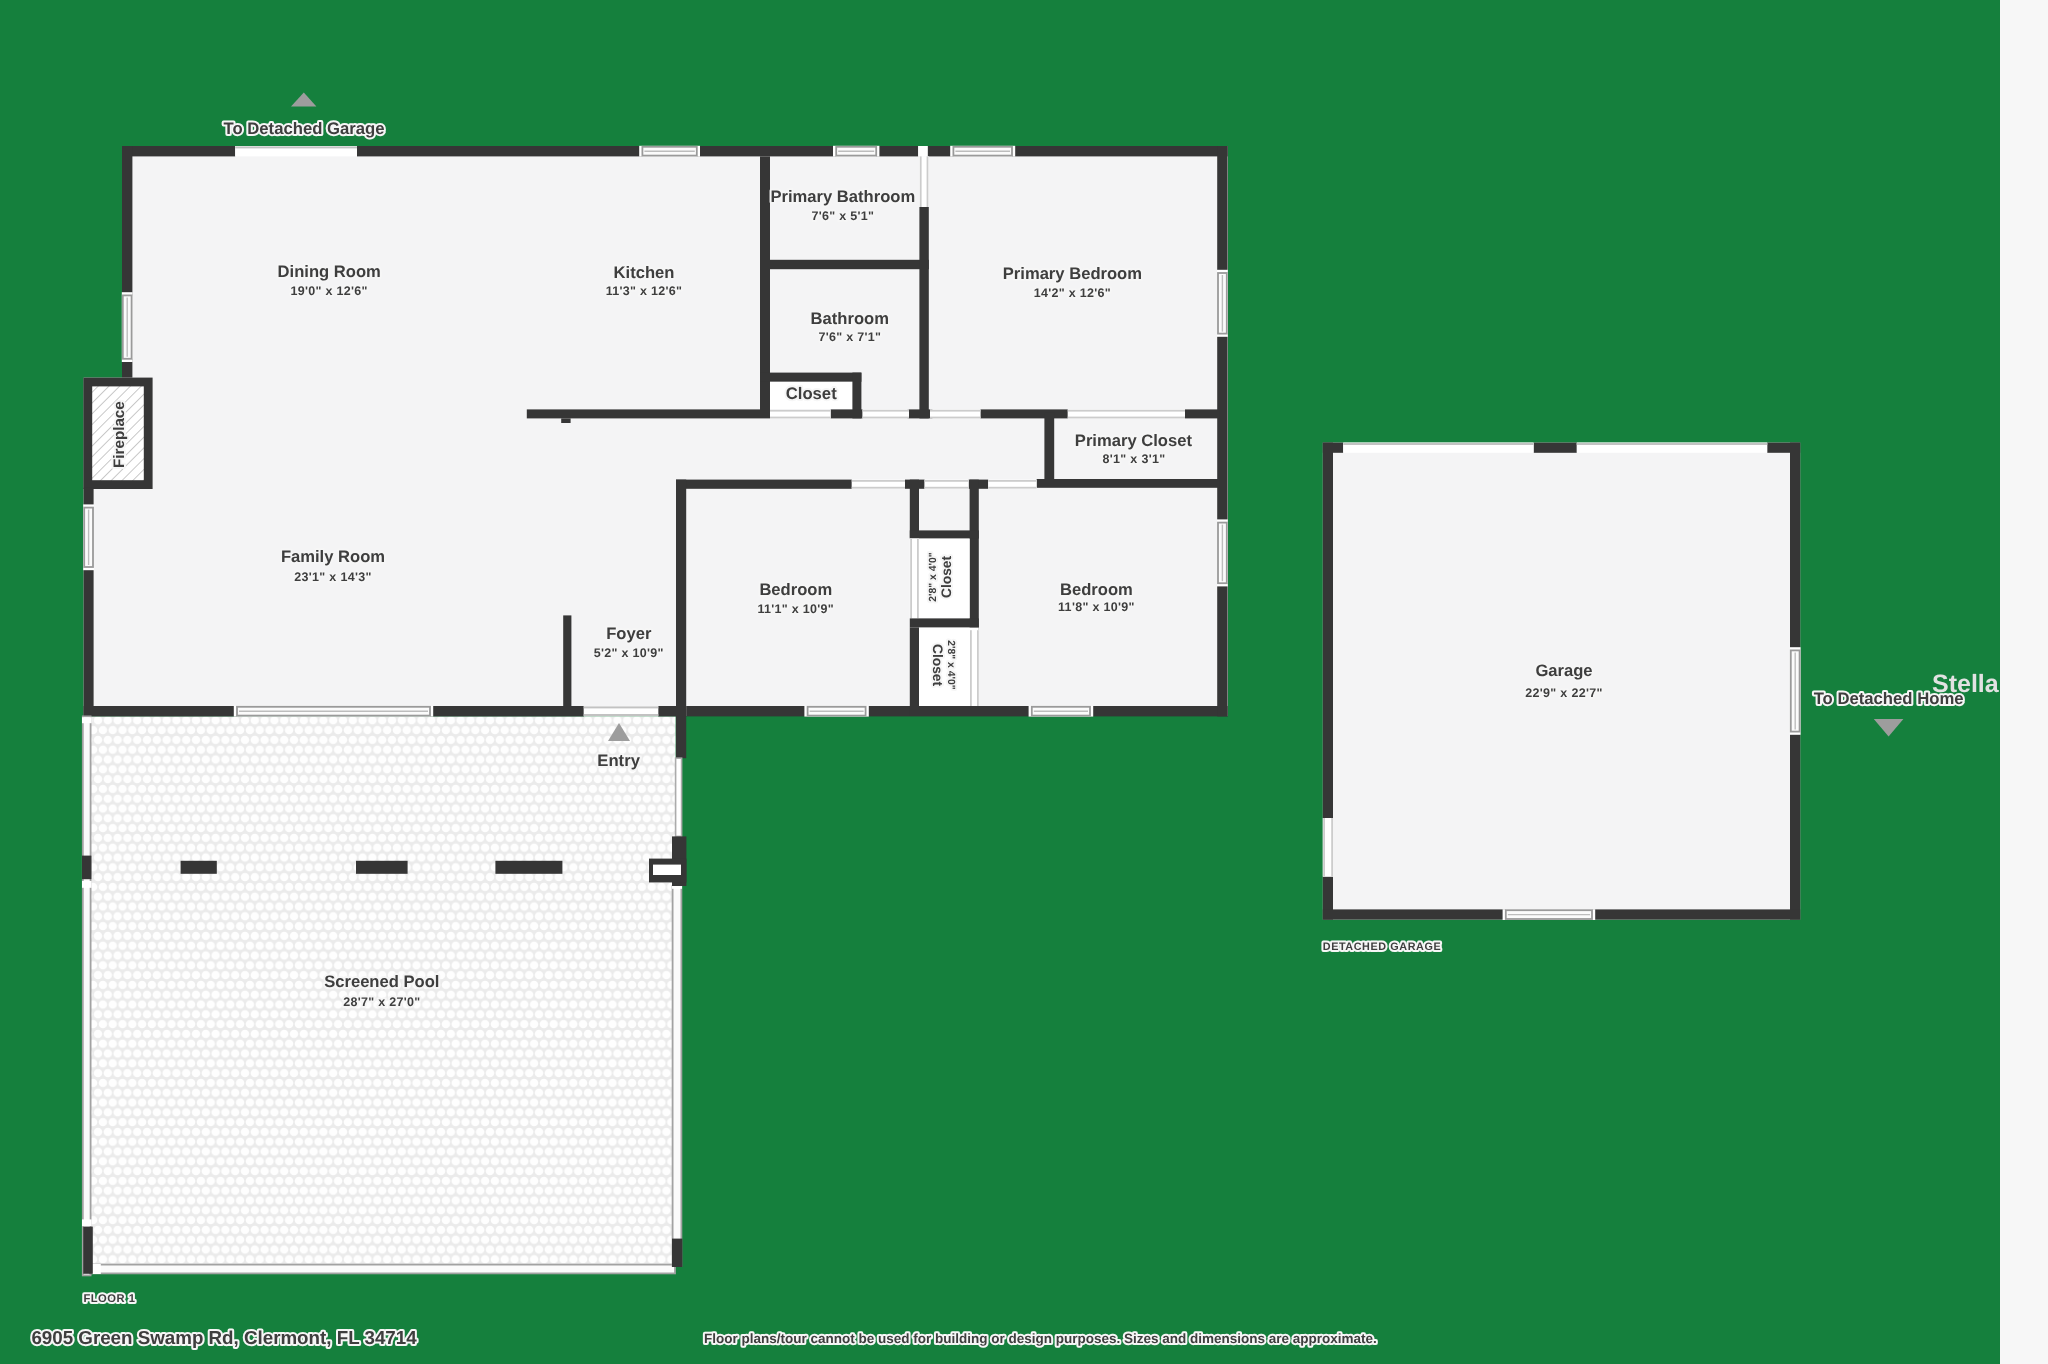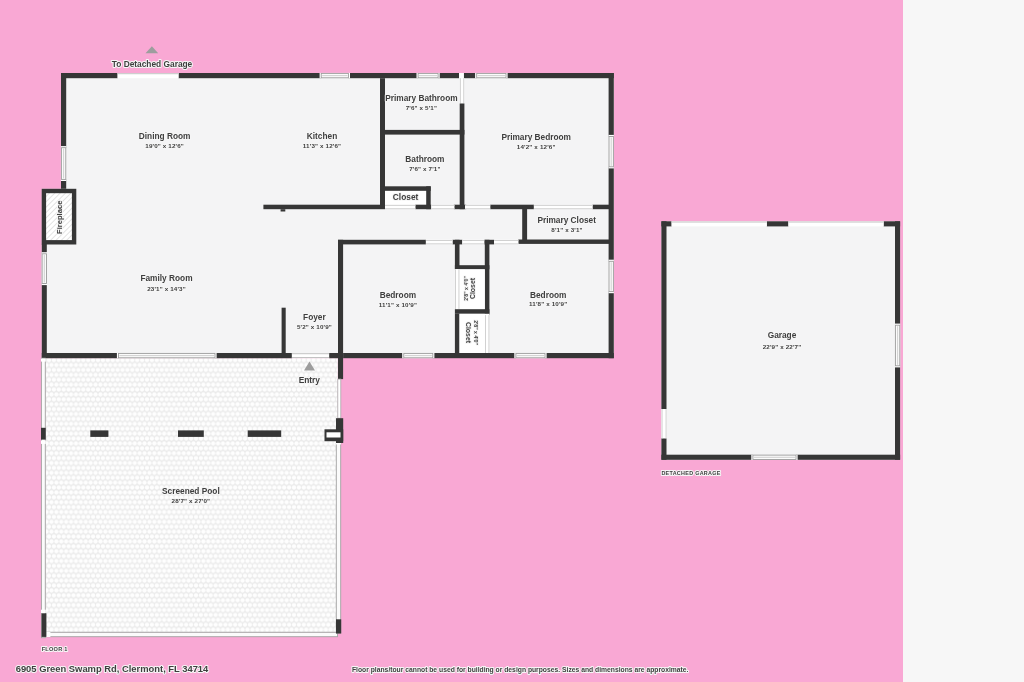--- a/index.html
+++ b/index.html
@@ -1,16 +1,16 @@
 <!DOCTYPE html>
 <html><head>
 <meta charset="utf-8">
 <style>
   html,body{margin:0;padding:0;background:#f7f7f7;}
-  .page{position:relative;width:903px;height:682px;background:#f9a8d4;overflow:hidden;
+  .page{position:relative;width:1000px;height:682px;background:#15803d;overflow:hidden;
     font-family:"Liberation Sans", sans-serif;}
   svg{display:block;}
   text{font-family:"Liberation Sans", sans-serif;font-weight:bold;fill:#3e3e3e;
     paint-order:stroke;stroke:#f6f6f6;stroke-width:2px;stroke-linejoin:round;}
   .rn{font-size:8.3px;}
   .dm{font-size:6.25px;letter-spacing:0.15px;}
   .sm{font-size:8.35px;}
 </style>
 </head>
 <body>

